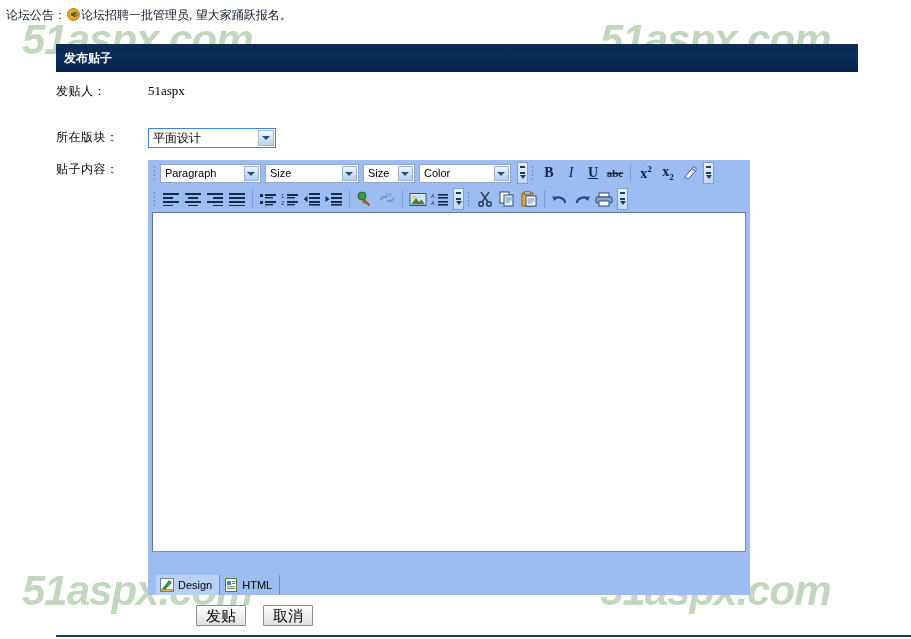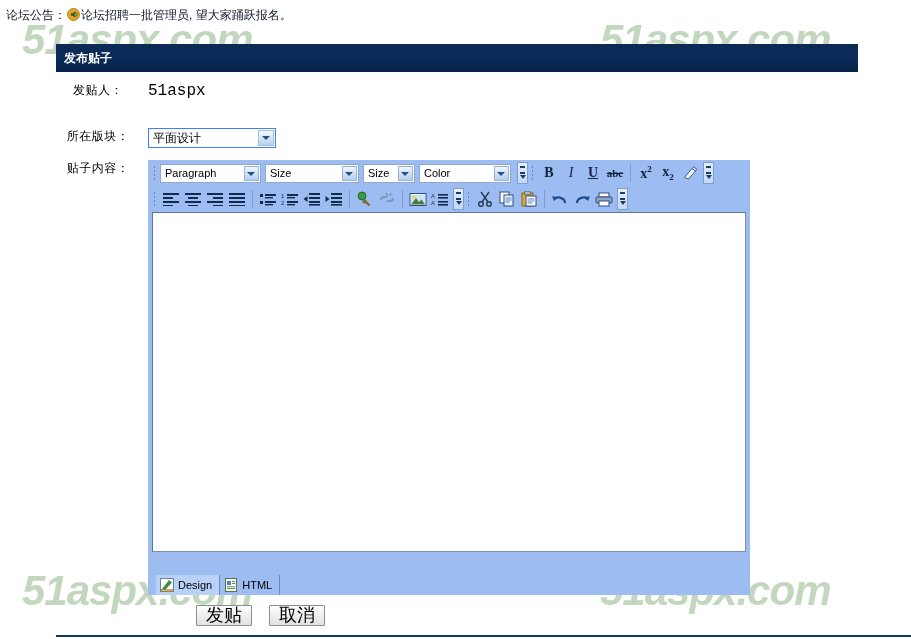--- a/index.html
+++ b/index.html
@@ -74,34 +74,33 @@
   }
 
   
   .form-row {
     display: flex;
     align-items: flex-start;
     margin-top: 10px;
   }
   .form-label {
     width: 84px;
-    text-align: center;
+    text-align: left;
     font-size: 12px;
     line-height: 18px;
     color: #000;
     padding-right: 0;
     flex: 0 0 84px;
     letter-spacing: .5px;
-    font-family: Liberation Mono, monospace;
   }
   .form-field { margin-left: 8px; position: relative; }
 
   #poster-value {
-    font-family: Liberation Mono, monospace;
-    font-size: 16px;
+    font-family: Liberation Serif, serif;
+    font-size: 13px;
     line-height: 18px;
   }
 
   #title-input {
     width: 574px;
     height: 18px;
     border: 1px solid #9a9a9a;
     background: #ffffff;
     font-family: "Liberation Sans", sans-serif;
     font-size: 12px;
@@ -281,21 +280,21 @@
     display: flex;
     gap: 17px;
   }
   .btn {
     min-width: 42px;
     height: 21px;
     background: linear-gradient(to bottom,#fdfdfd,#efefef 50%,#e2e2e2);
     border: 1px solid #8d8d8d;
     border-radius: 1px;
     font-family: "Liberation Sans", sans-serif;
-    font-size: 18px;
+    font-size: 15px;
     color: #000;
     padding: 0 9px;
     box-sizing: border-box;
     cursor: pointer;
     line-height: 19px;
     text-align: center;
   }
 
   #bottom-rule {
     position: absolute;

